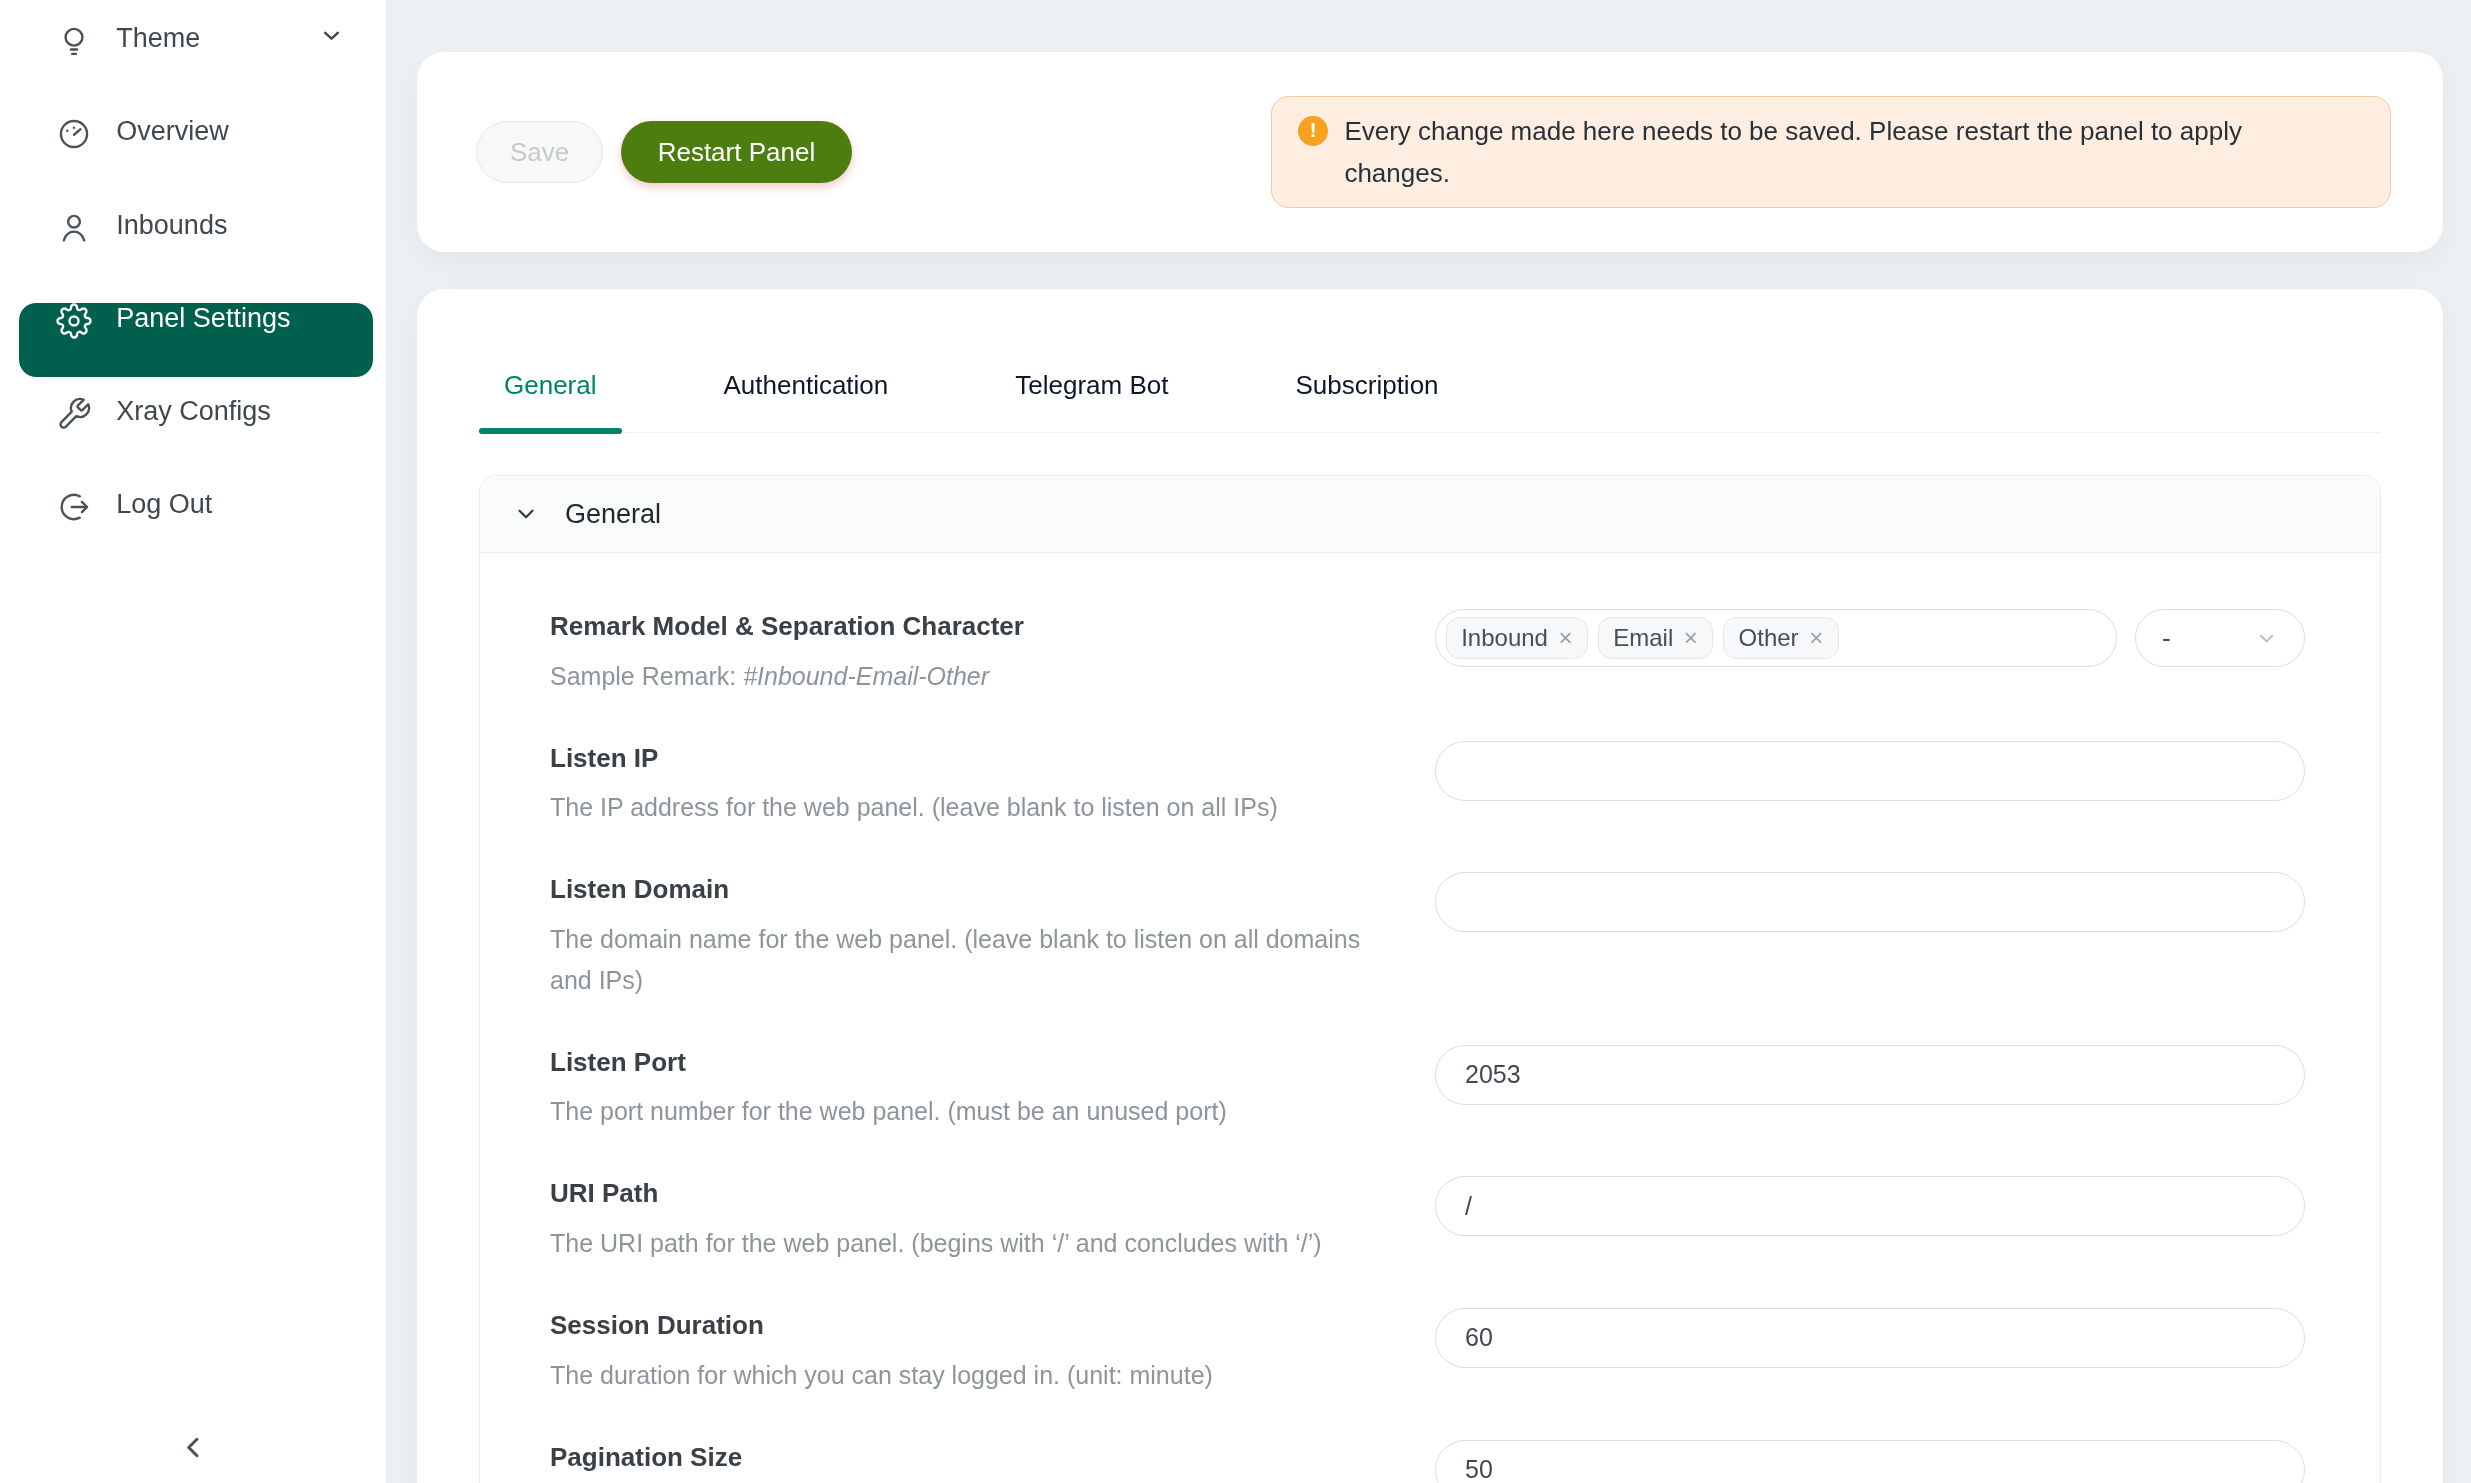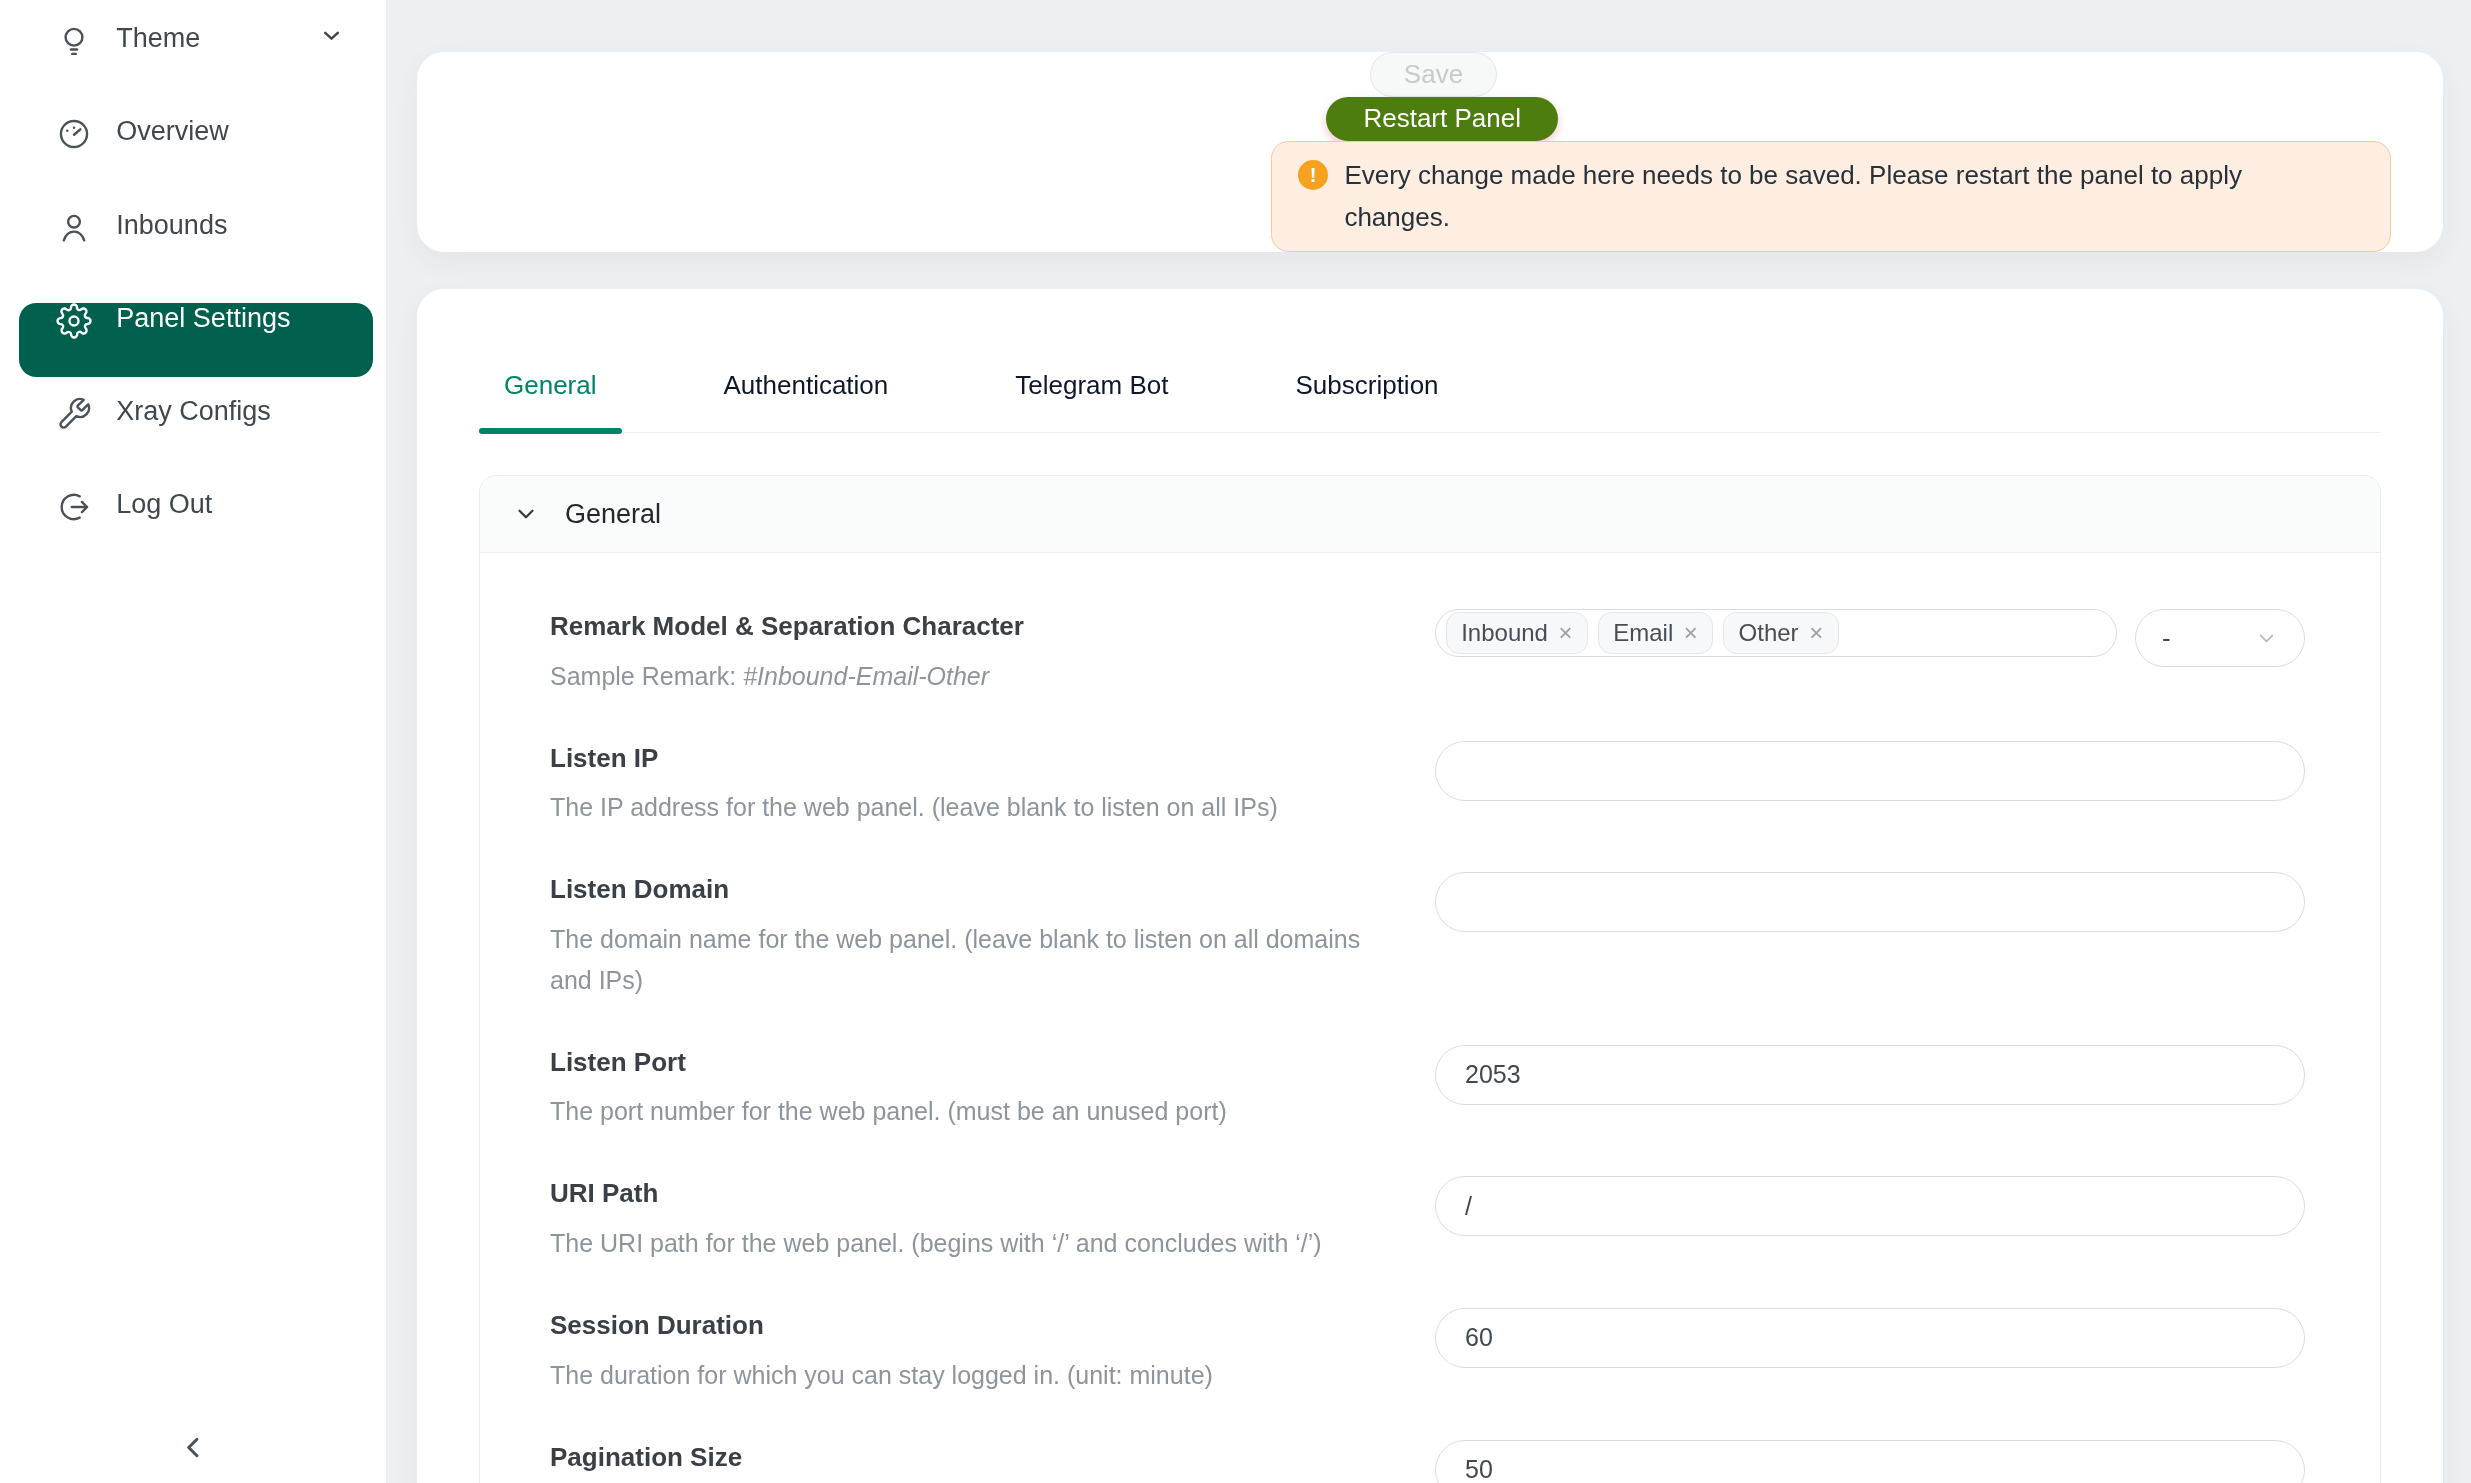--- a/index.html
+++ b/index.html
@@ -41,21 +41,20 @@
   }
   .collapse-btn svg { width:33px; height:33px; stroke:#4a5158; fill:none; stroke-width:2.2; stroke-linecap:round; stroke-linejoin:round; }
 
   
   .main { flex:1; padding:0 29px 0 31px; }
 
   .card {
     background:#ffffff;
     border-radius:27px;
     box-shadow:0 9.7px 27px rgba(40,52,66,0.05);
-    flex-direction:column;
   }
   .card-top {
     margin-top:52px;
     height:200px;
     display:flex; align-items:center;
     padding:0 52px 0 59px;
   }
 
   .btn {
     height:62px; border-radius:31px;
@@ -147,21 +146,21 @@
 
   .text-input {
     width:100%; height:60px;
     border:1.4px solid #dadde0; border-radius:30px;
     padding:0 29px; font-size:25px; color:#42484f;
     background:#ffffff; outline:none;
     font-family:inherit;
   }
 
   .multi-select {
-    width:682px; height:48px;
+    width:682px; height:58px;
     border:1.4px solid #dadde0; border-radius:29px;
     display:flex; align-items:center;
     padding:0 9.7px; gap:9.7px;
     background:#ffffff; cursor:text;
   }
   .tag {
     height:42px;
     background:#f7f8f9;
     border:1px solid #e4e6e8;
     border-radius:13.5px;

